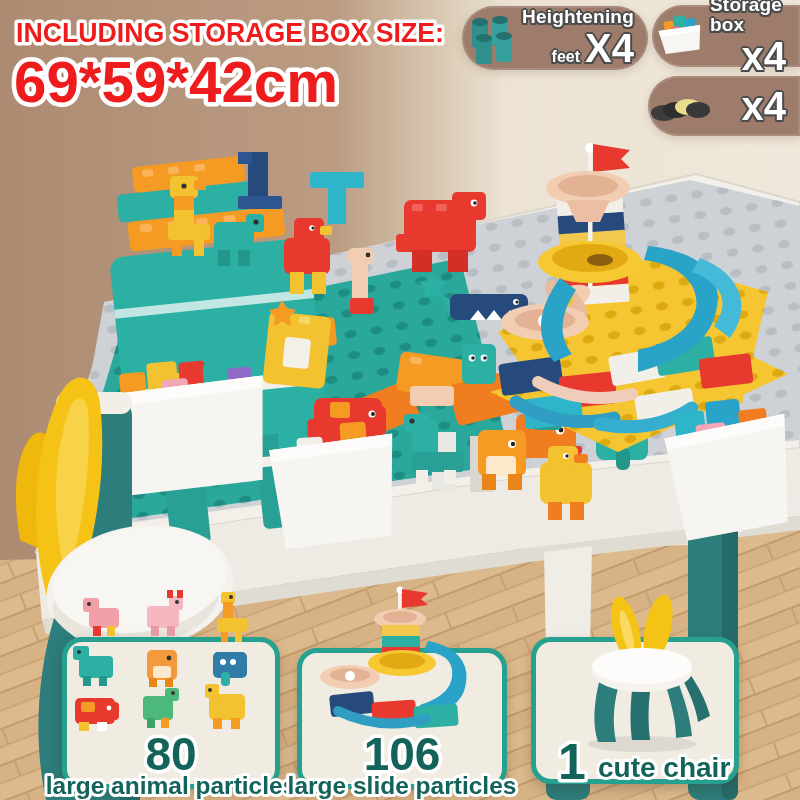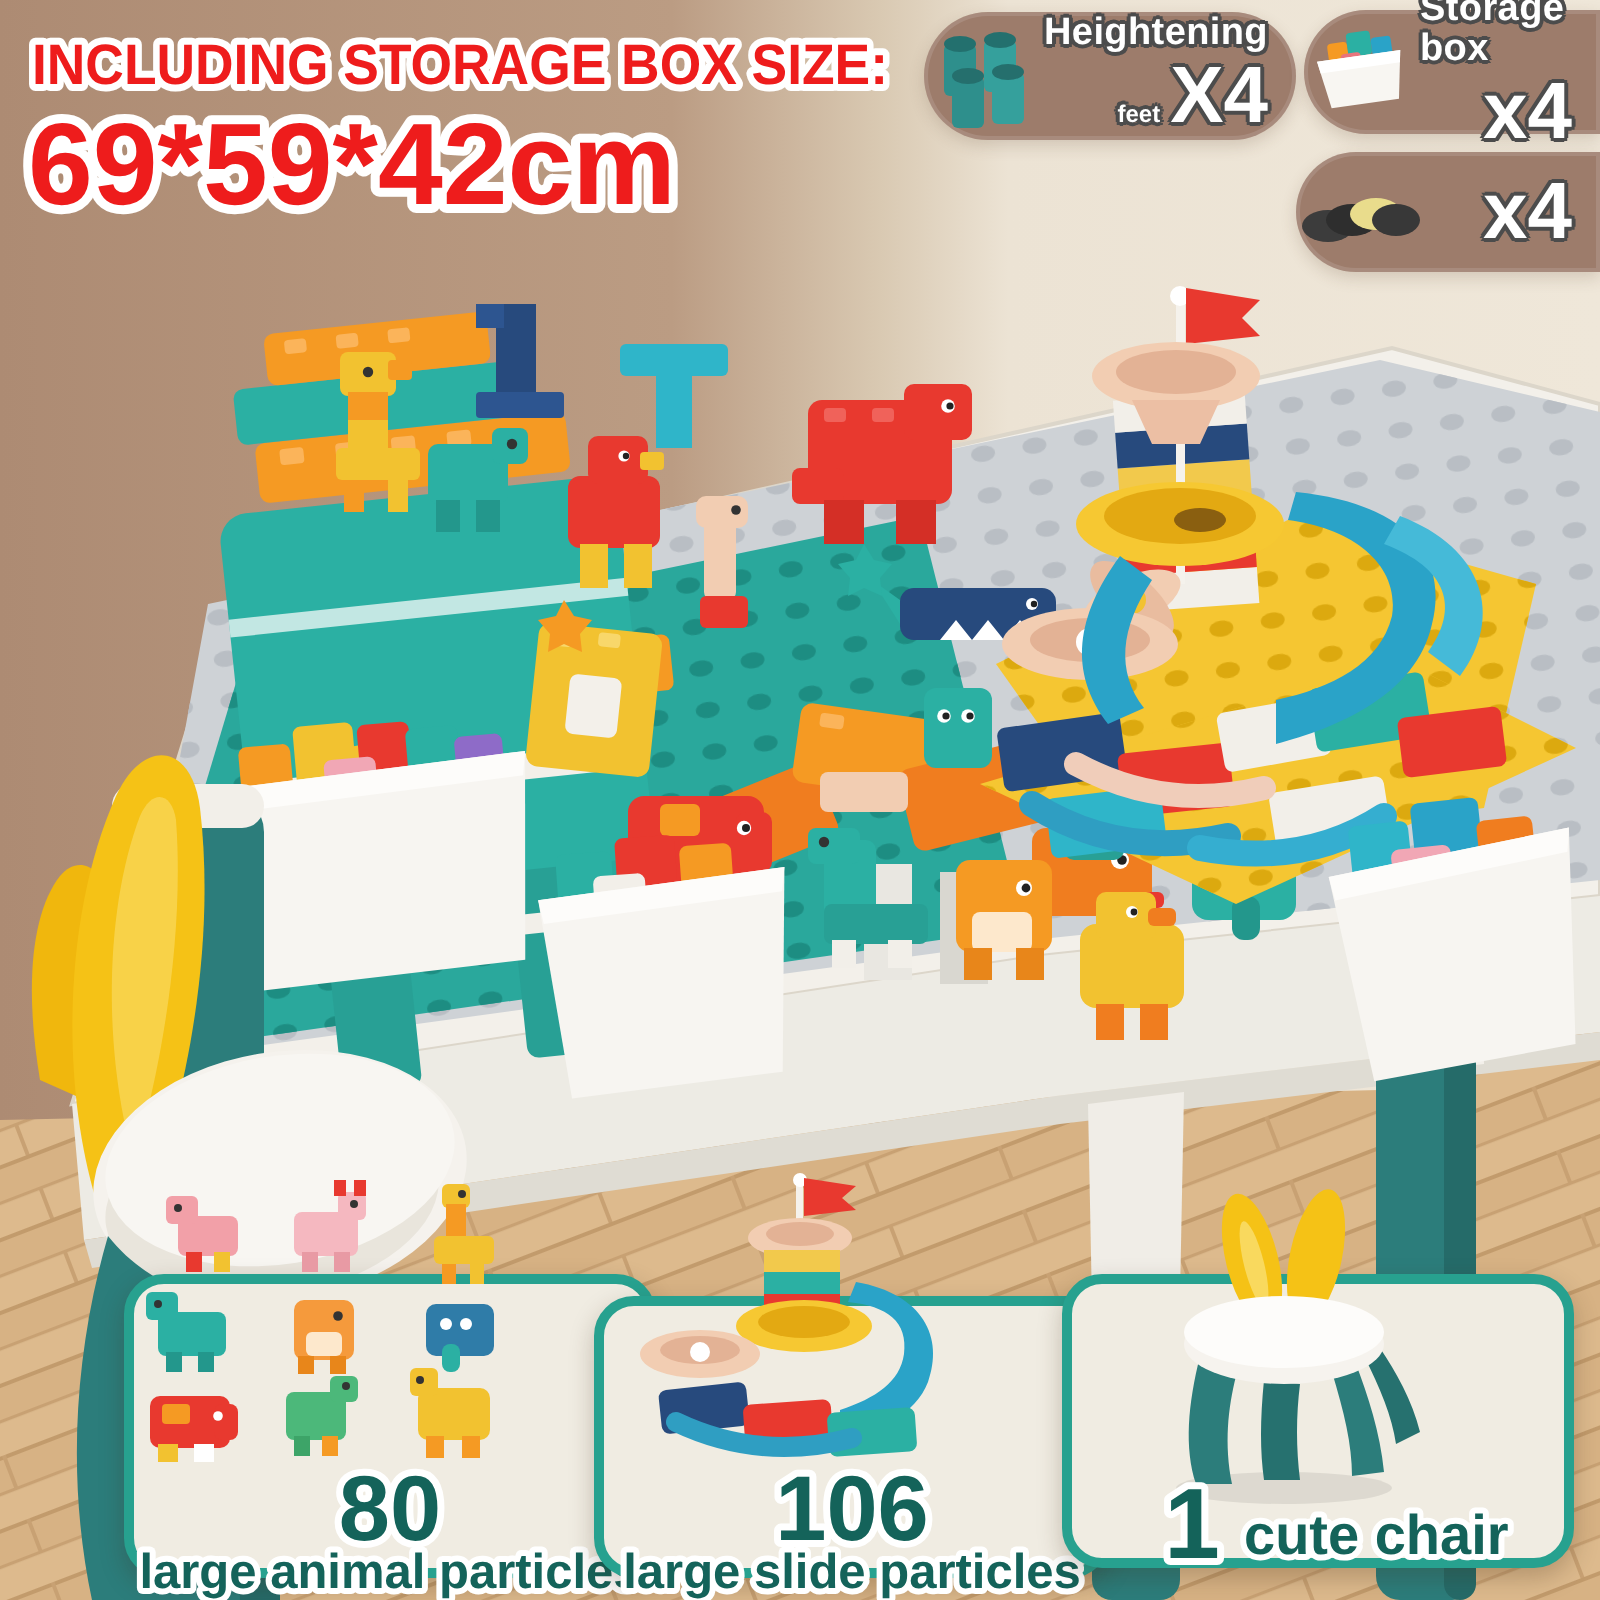--- a/index.html
+++ b/index.html
@@ -19,29 +19,29 @@
   
   .badge{position:absolute;z-index:2;background:#9d7c6b;border-radius:40px;
          display:flex;align-items:center;box-shadow:inset 0 0 0 2px rgba(255,255,255,.12),0 3px 8px rgba(90,60,40,.18);}
   .badge .bicon{flex:0 0 auto;}
   .badge .btxt{flex:1 1 auto;display:flex;flex-direction:column;align-items:flex-end;padding-right:14px;line-height:1.05;}
   .ot{color:#fff;font-weight:700;
       text-shadow:-1.5px -1.5px 0 #4c4c4c,1.5px -1.5px 0 #4c4c4c,-1.5px 1.5px 0 #4c4c4c,
                   1.5px 1.5px 0 #4c4c4c,0 -2px 0 #4c4c4c,0 2px 0 #4c4c4c,-2px 0 0 #4c4c4c,2px 0 0 #4c4c4c;}
   .b-top{font-size:19px;letter-spacing:.2px;}
   .b-row{display:flex;align-items:baseline;gap:5px;}
-  .b-small{font-size:12px;}
+  .b-small{font-size:16px;}
   .b-count{font-size:40px;font-weight:700;}
   #badge-1{left:462px;top:6px;width:186px;height:64px;}
   #badge-2{left:652px;top:5px;width:148px;height:62px;border-top-right-radius:0;border-bottom-right-radius:0;}
   #badge-3{left:648px;top:76px;width:152px;height:60px;border-top-right-radius:0;border-bottom-right-radius:0;}
 
   
   .card{position:absolute;z-index:3;background:#f0ece2;border:5px solid #27a18f;border-radius:20px;
-        box-shadow:0 5px 12px rgba(60,40,20,.25);padding-left:48px;}
+        box-shadow:0 5px 12px rgba(60,40,20,.25);}
   .card .art{position:absolute;}
   .card .ctext{position:absolute;left:0;bottom:-14px;width:100%;}
   .ctext text{font-family:"Liberation Sans",sans-serif;font-weight:700;
               paint-order:stroke;stroke:#ffffff;stroke-linejoin:round;fill:#14635a;}
   #card-1{left:62px;top:637px;width:208px;height:142px;}
   #card-2{left:297px;top:648px;width:200px;height:131px;}
   #card-3{left:531px;top:637px;width:198px;height:137px;}
 </style>
 </head>
 <body>

